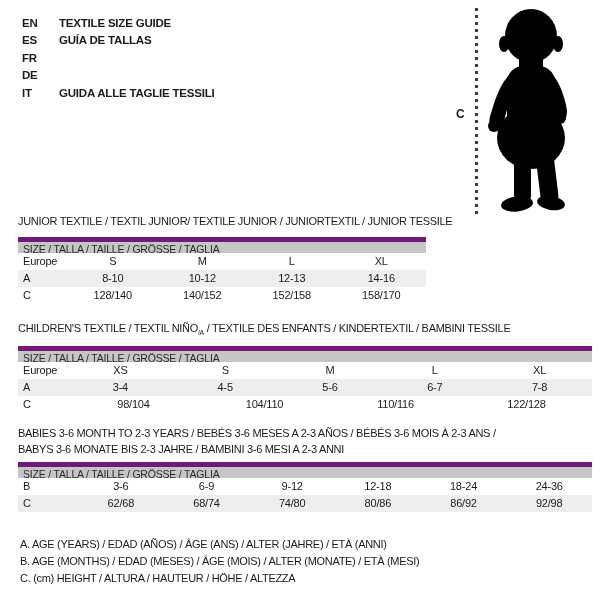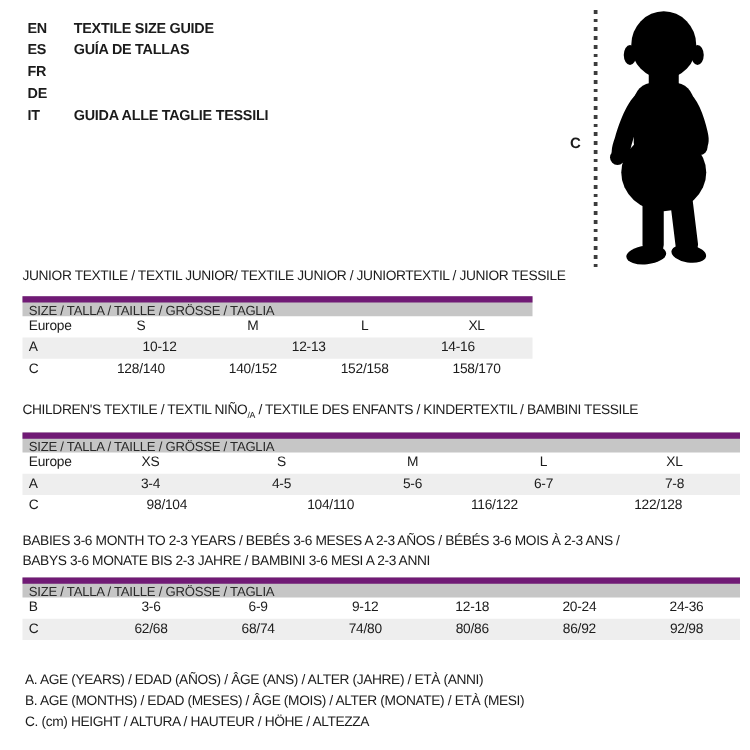--- a/index.html
+++ b/index.html
@@ -99,20 +99,21 @@
     <div class="size-bar">SIZE / TALLA / TAILLE / GRÖSSE / TAGLIA</div>
     <div class="trow">
       <span class="rlabel">Europe</span>
       <span class="cell">S</span>
       <span class="cell">M</span>
       <span class="cell">L</span>
       <span class="cell">XL</span>
     </div>
     <div class="trow alt">
       <span class="rlabel">A</span>
+      <span class="cell">8-10</span>
       <span class="cell">10-12</span>
       <span class="cell">12-13</span>
       <span class="cell">14-16</span>
     </div>
     <div class="trow">
       <span class="rlabel">C</span>
       <span class="cell">128/140</span>
       <span class="cell">140/152</span>
       <span class="cell">152/158</span>
       <span class="cell">158/170</span>
@@ -135,38 +136,38 @@
       <span class="cell">3-4</span>
       <span class="cell">4-5</span>
       <span class="cell">5-6</span>
       <span class="cell">6-7</span>
       <span class="cell">7-8</span>
     </div>
     <div class="trow">
       <span class="rlabel">C</span>
       <span class="cell">98/104</span>
       <span class="cell">104/110</span>
-      <span class="cell">116/122</span>
+      <span class="cell">110/116</span>
       <span class="cell">122/128</span>
     </div>
   </div>
 
   <div class="sec-title" style="top:426px;">
     <div>BABIES 3-6 MONTH TO 2-3 YEARS / BEBÉS 3-6 MESES A 2-3 AÑOS / BÉBÉS 3-6 MOIS À 2-3 ANS /</div>
     <div>BABYS 3-6 MONATE BIS 2-3 JAHRE / BAMBINI 3-6 MESI A 2-3 ANNI</div>
   </div>
   <div class="stable t3">
     <div class="size-bar">SIZE / TALLA / TAILLE / GRÖSSE / TAGLIA</div>
     <div class="trow">
       <span class="rlabel">B</span>
       <span class="cell">3-6</span>
       <span class="cell">6-9</span>
       <span class="cell">9-12</span>
       <span class="cell">12-18</span>
-      <span class="cell">20-24</span>
+      <span class="cell">18-24</span>
       <span class="cell">24-36</span>
     </div>
     <div class="trow alt">
       <span class="rlabel">C</span>
       <span class="cell">62/68</span>
       <span class="cell">68/74</span>
       <span class="cell">74/80</span>
       <span class="cell">80/86</span>
       <span class="cell">86/92</span>
       <span class="cell">92/98</span>

